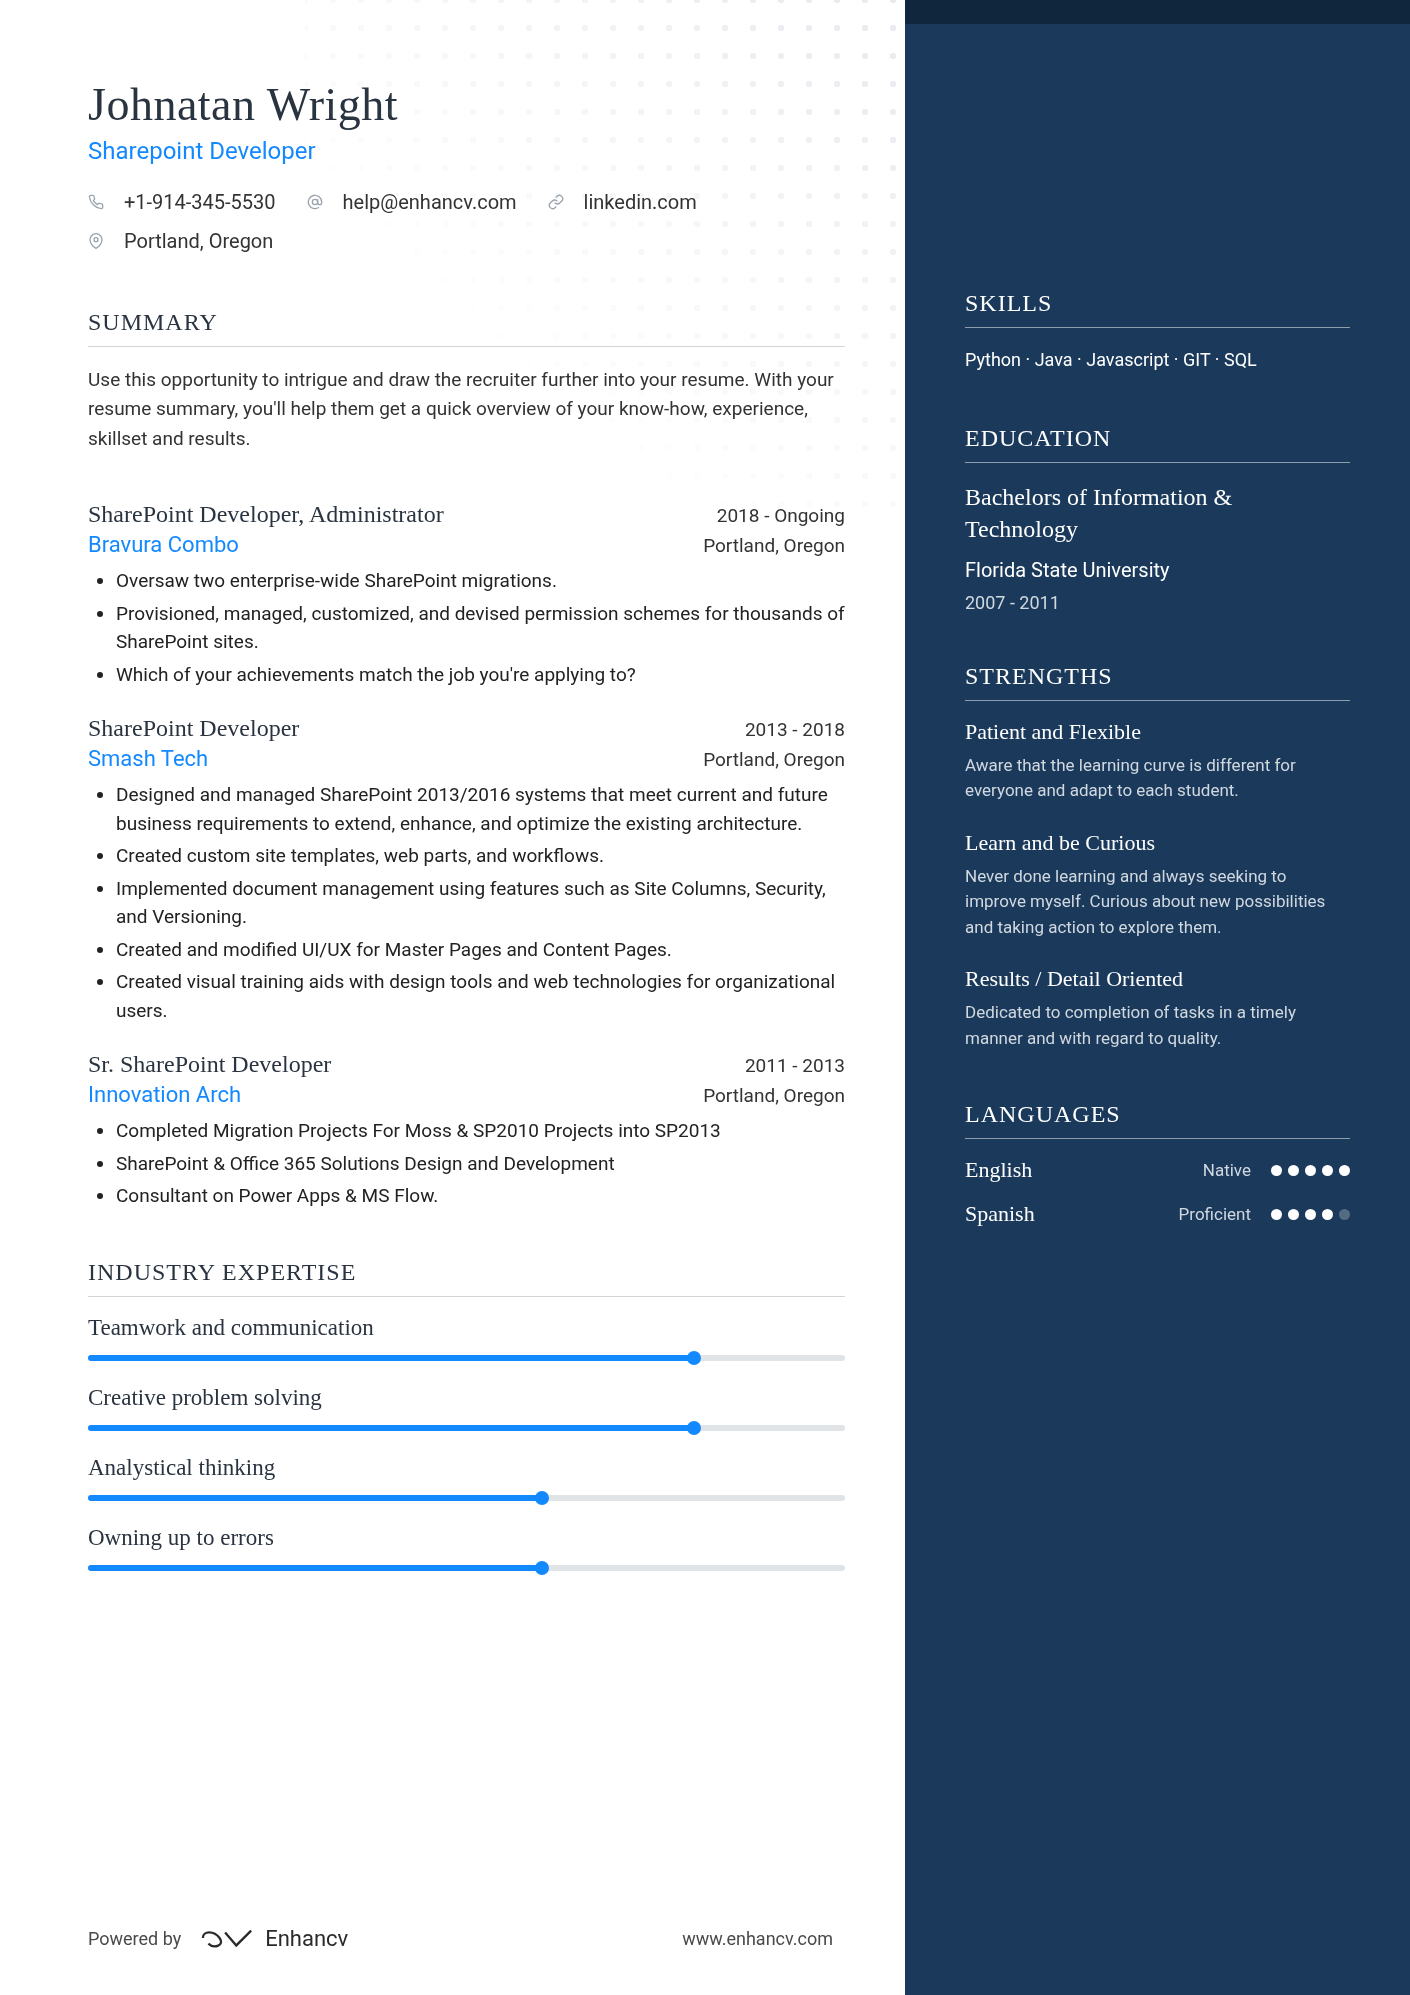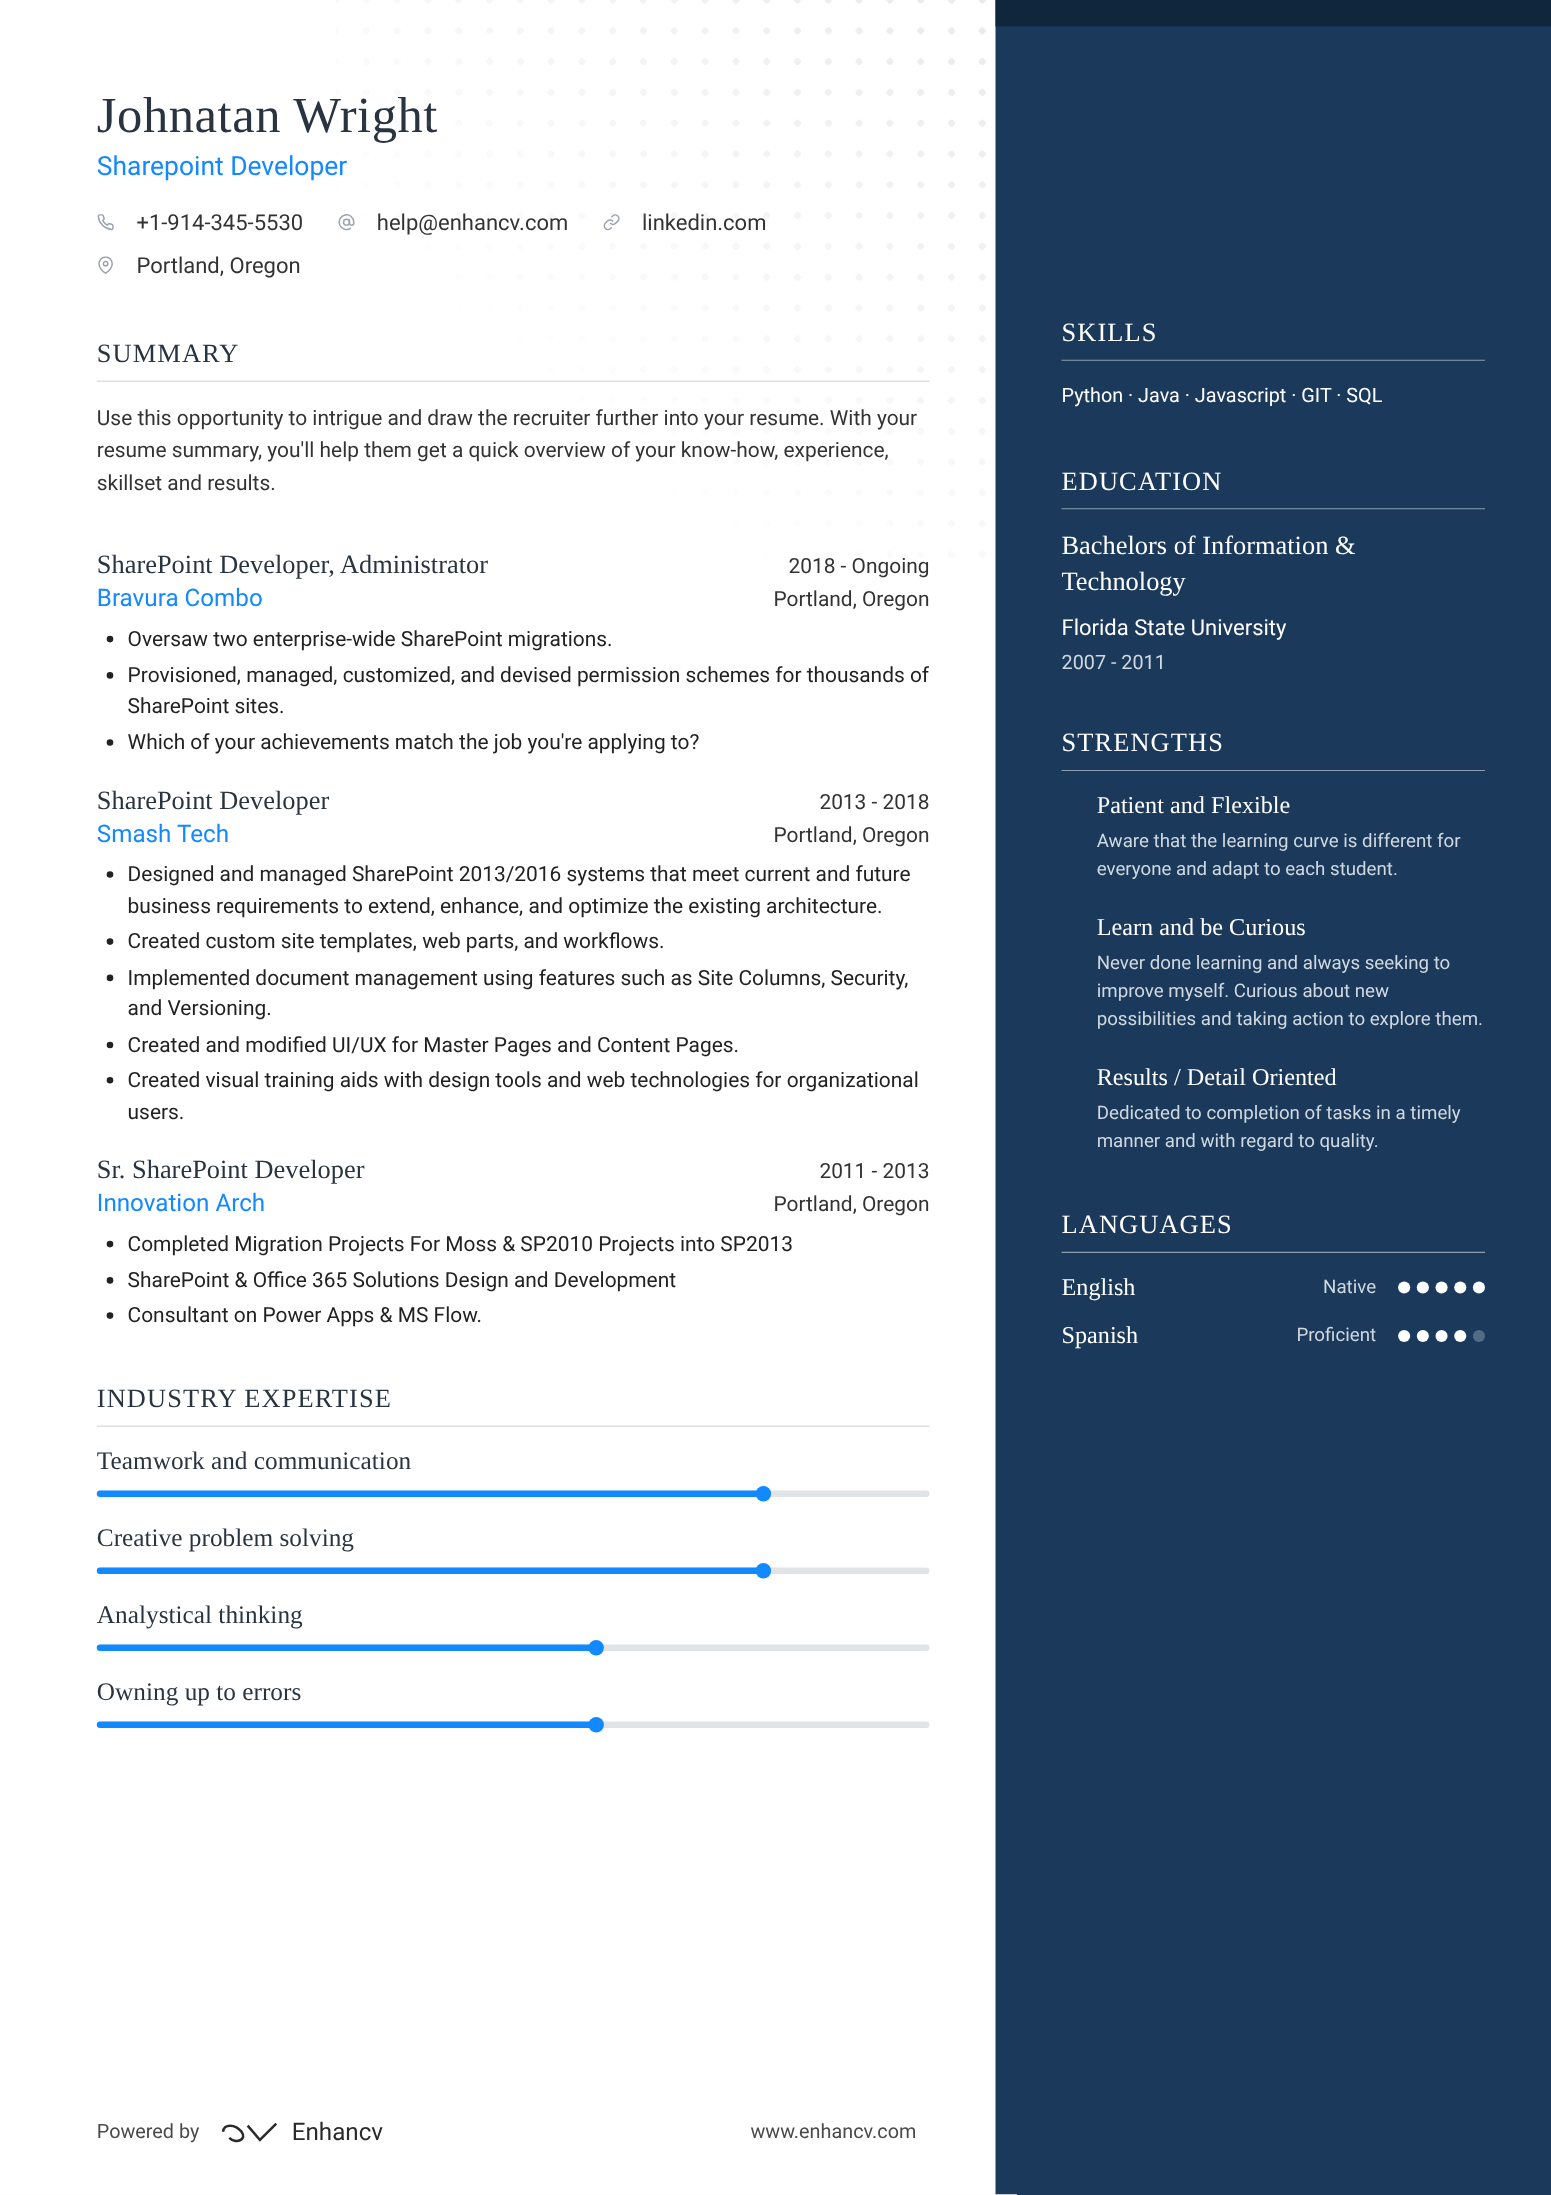--- a/index.html
+++ b/index.html
@@ -195,21 +195,21 @@
     margin-bottom: 12px;
   }
   .edu-school {
     font-size: 20px;
     margin-bottom: 10px;
   }
   .edu-dates {
     font-size: 18px;
     color: #d0d8e0;
   }
-  .strength { margin-bottom: 26px; margin-left: 32px; }
+  .strength { margin-bottom: 26px; }
   .strength-title {
     font-family: Georgia, "Times New Roman", serif;
     font-size: 22px;
     margin-bottom: 8px;
   }
   .strength-desc {
     font-size: 17px;
     color: #d0d8e0;
     line-height: 1.5;
   }

